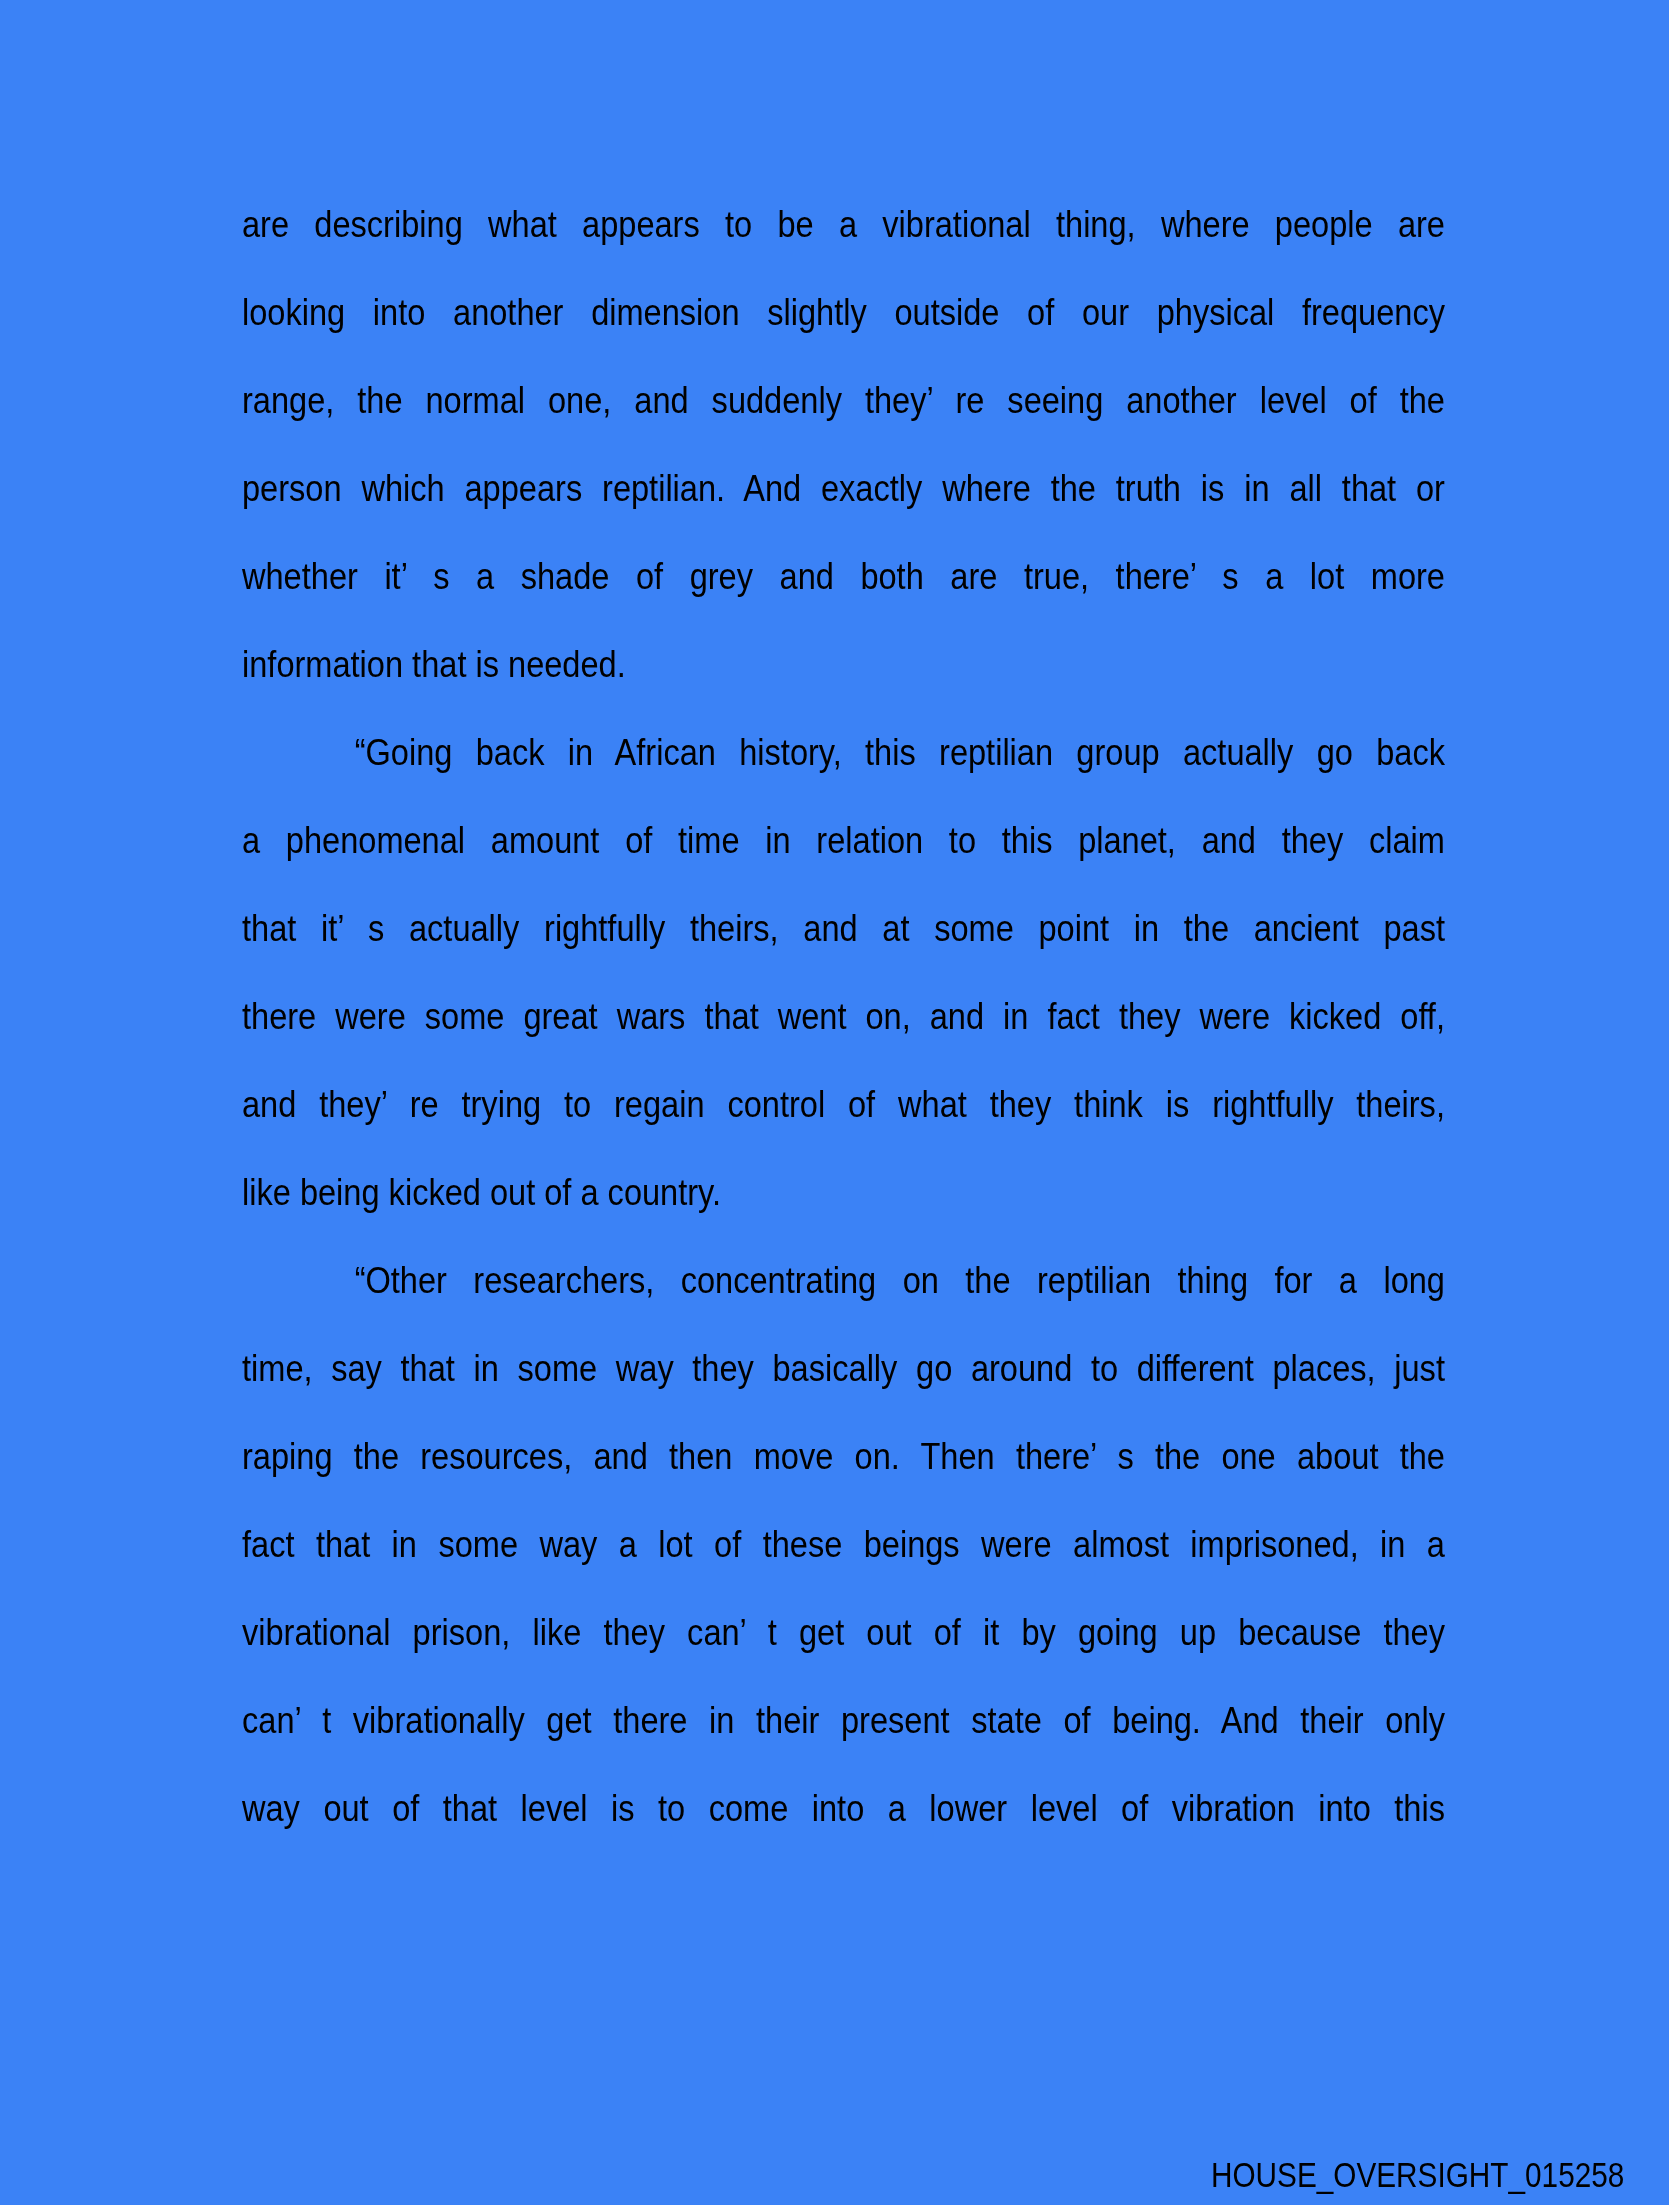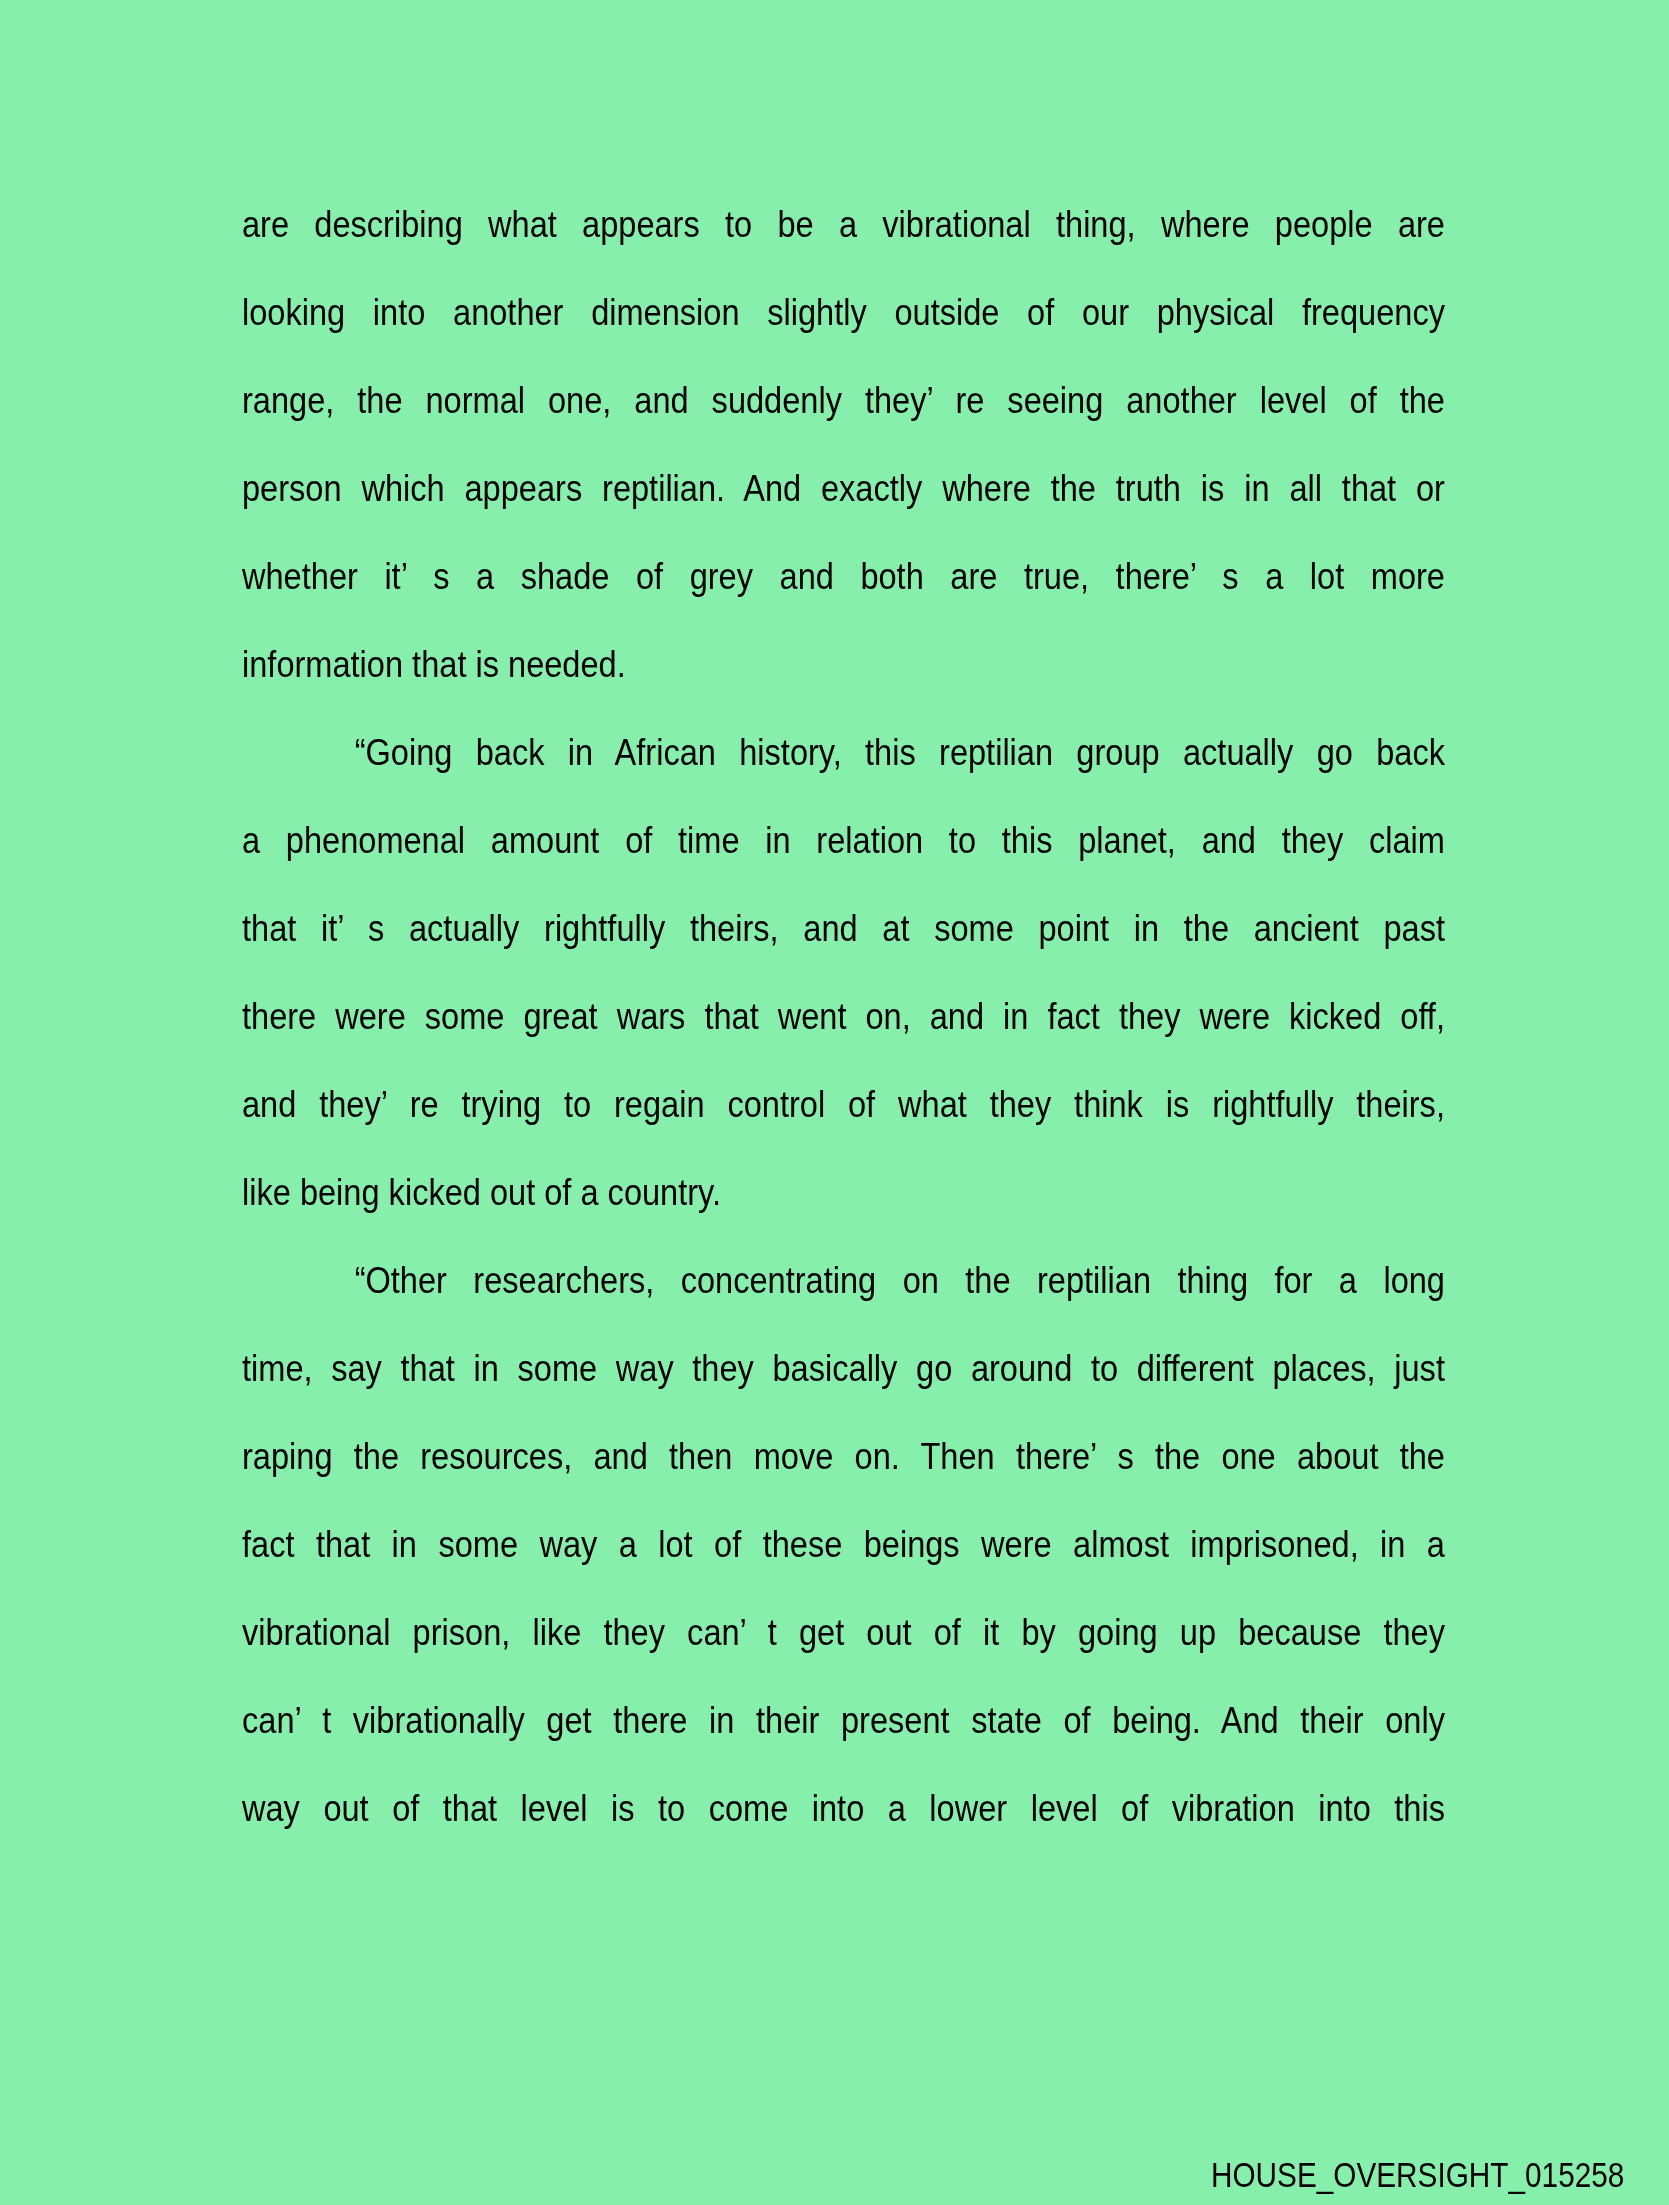--- a/index.html
+++ b/index.html
@@ -11,21 +11,21 @@
     height: 2205px;
     position: relative;
     background: #ffffff;
     font-family: "Liberation Sans", "DejaVu Sans", sans-serif;
   }
   .page {
     position: absolute;
     left: 0; top: 0;
     width: 1669px;
     height: 2205px;
-    background: #86efac;
+    background: #3b82f6;
     color: #000000;
     overflow: hidden;
   }
   
   .text-block {
     position: absolute;
     left: 242px;
     top: 181px;
     width: 1367px;
     transform: scaleX(0.88);

